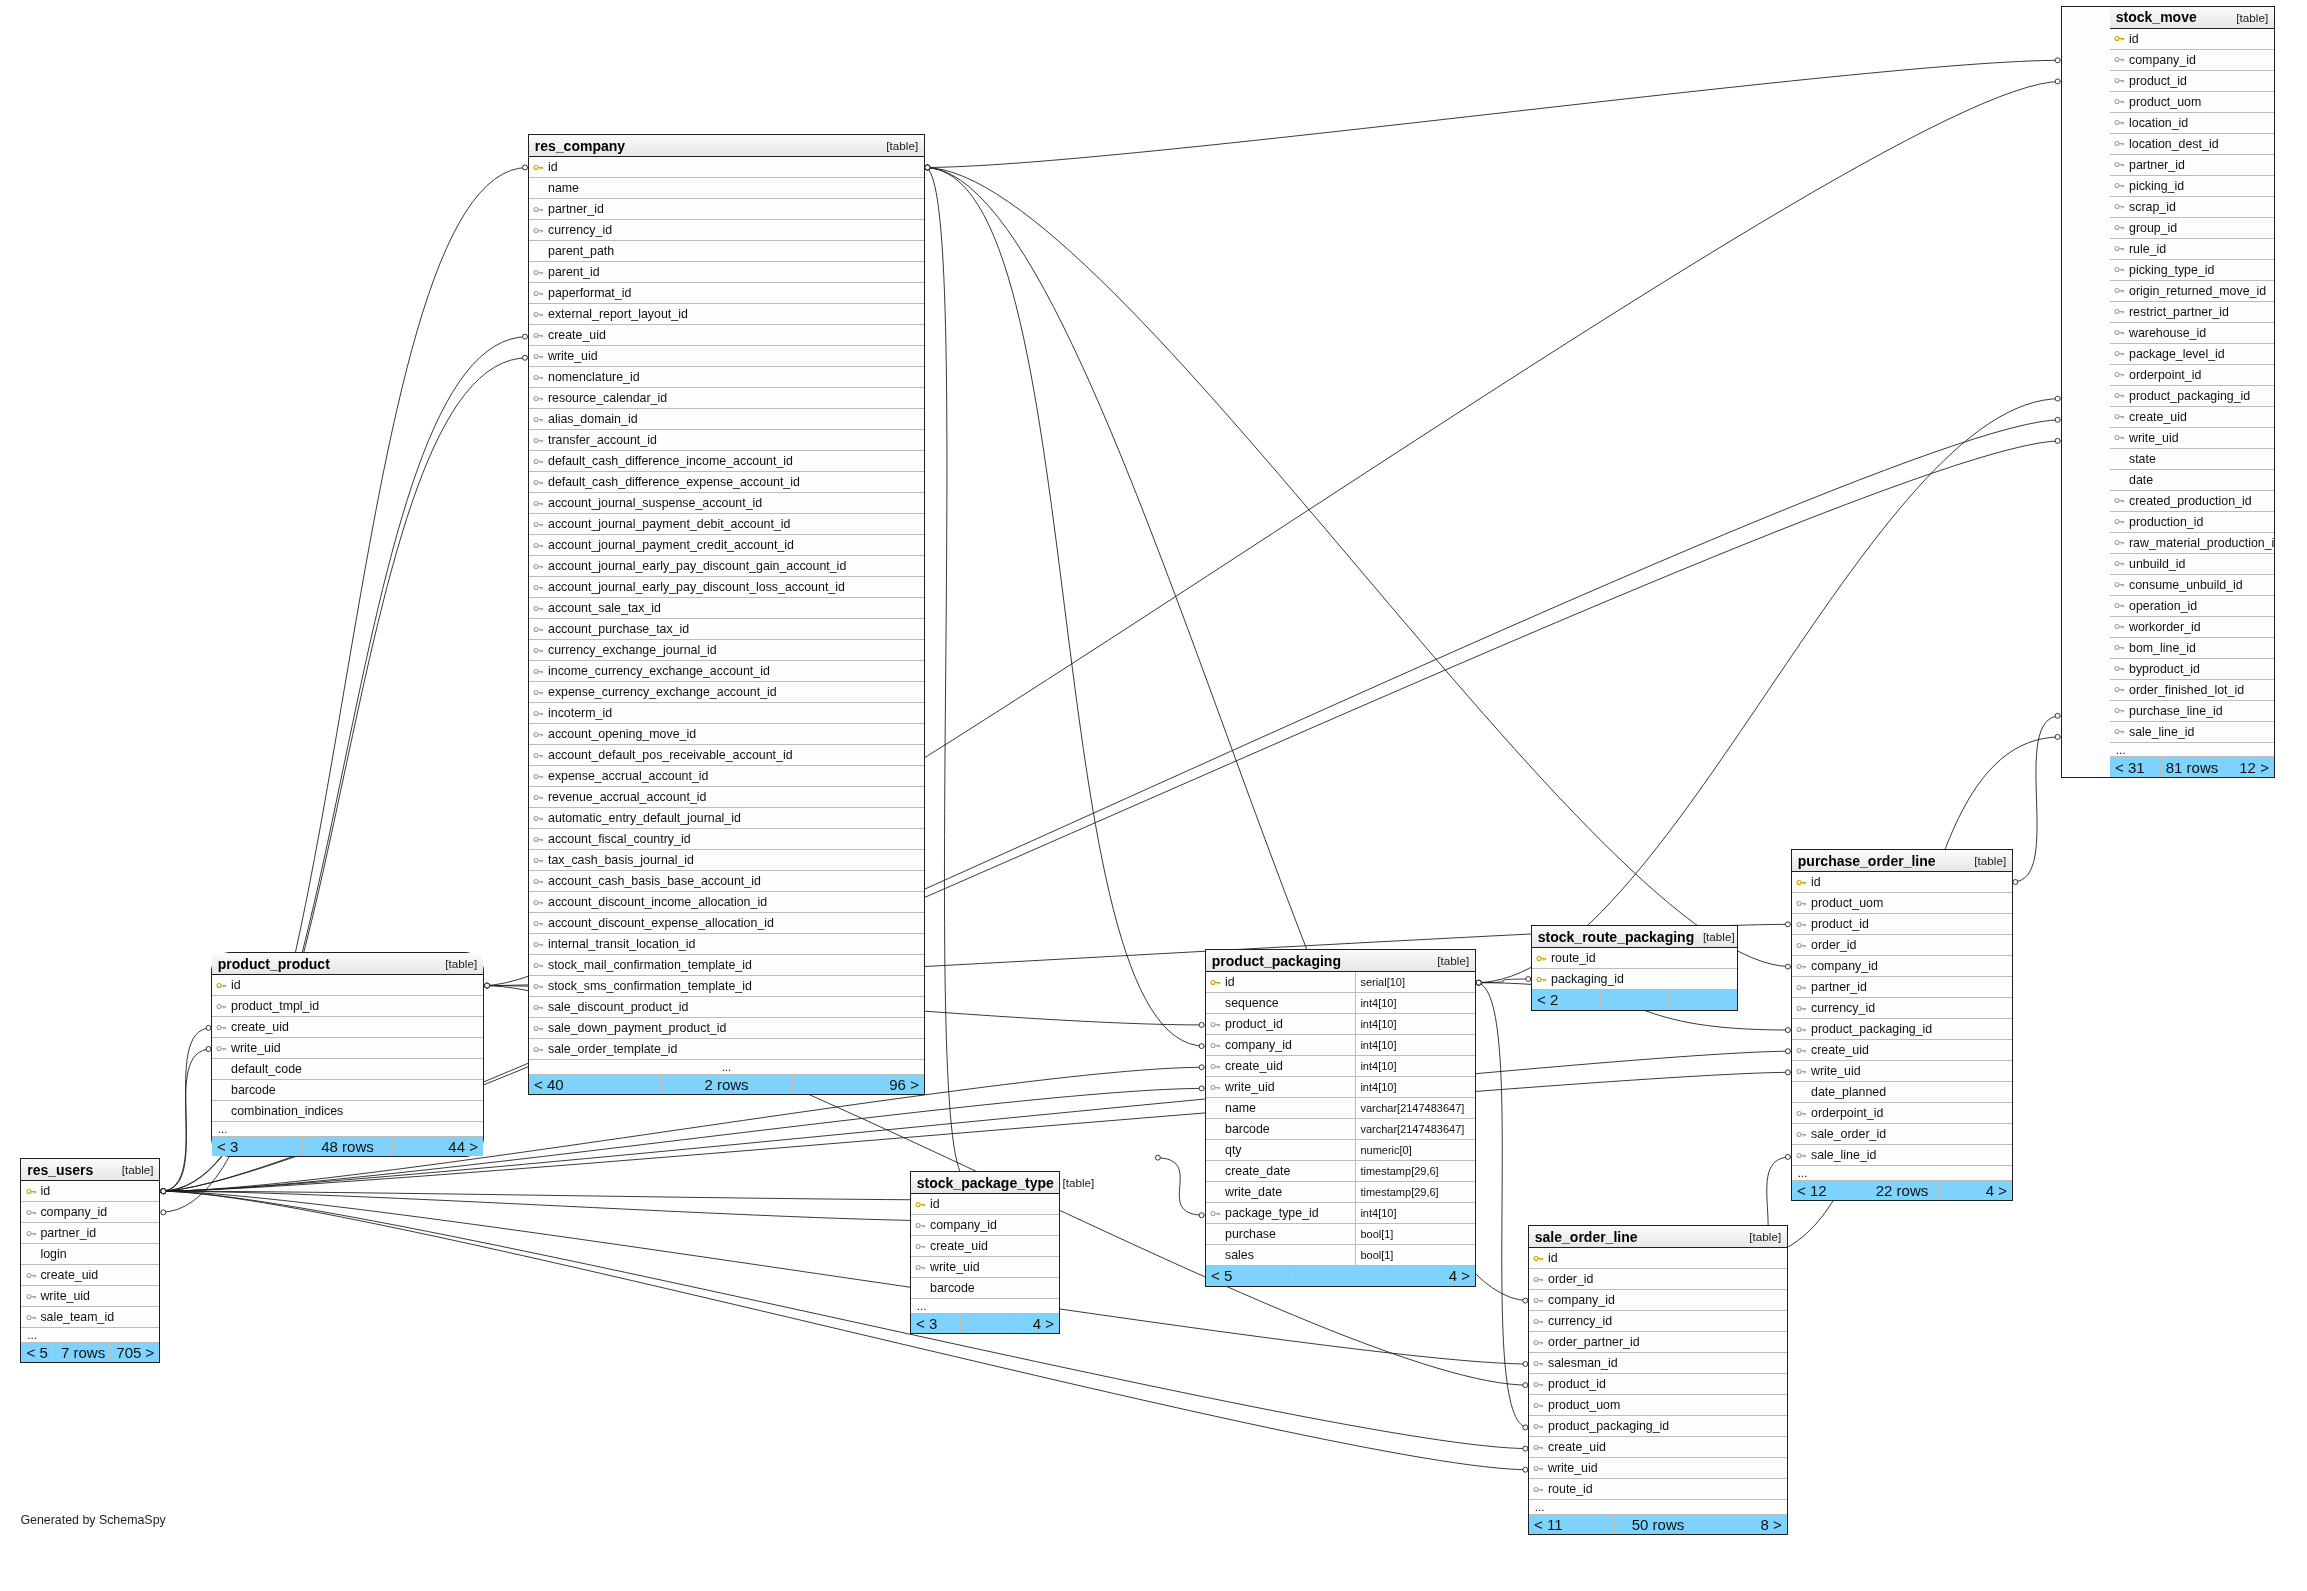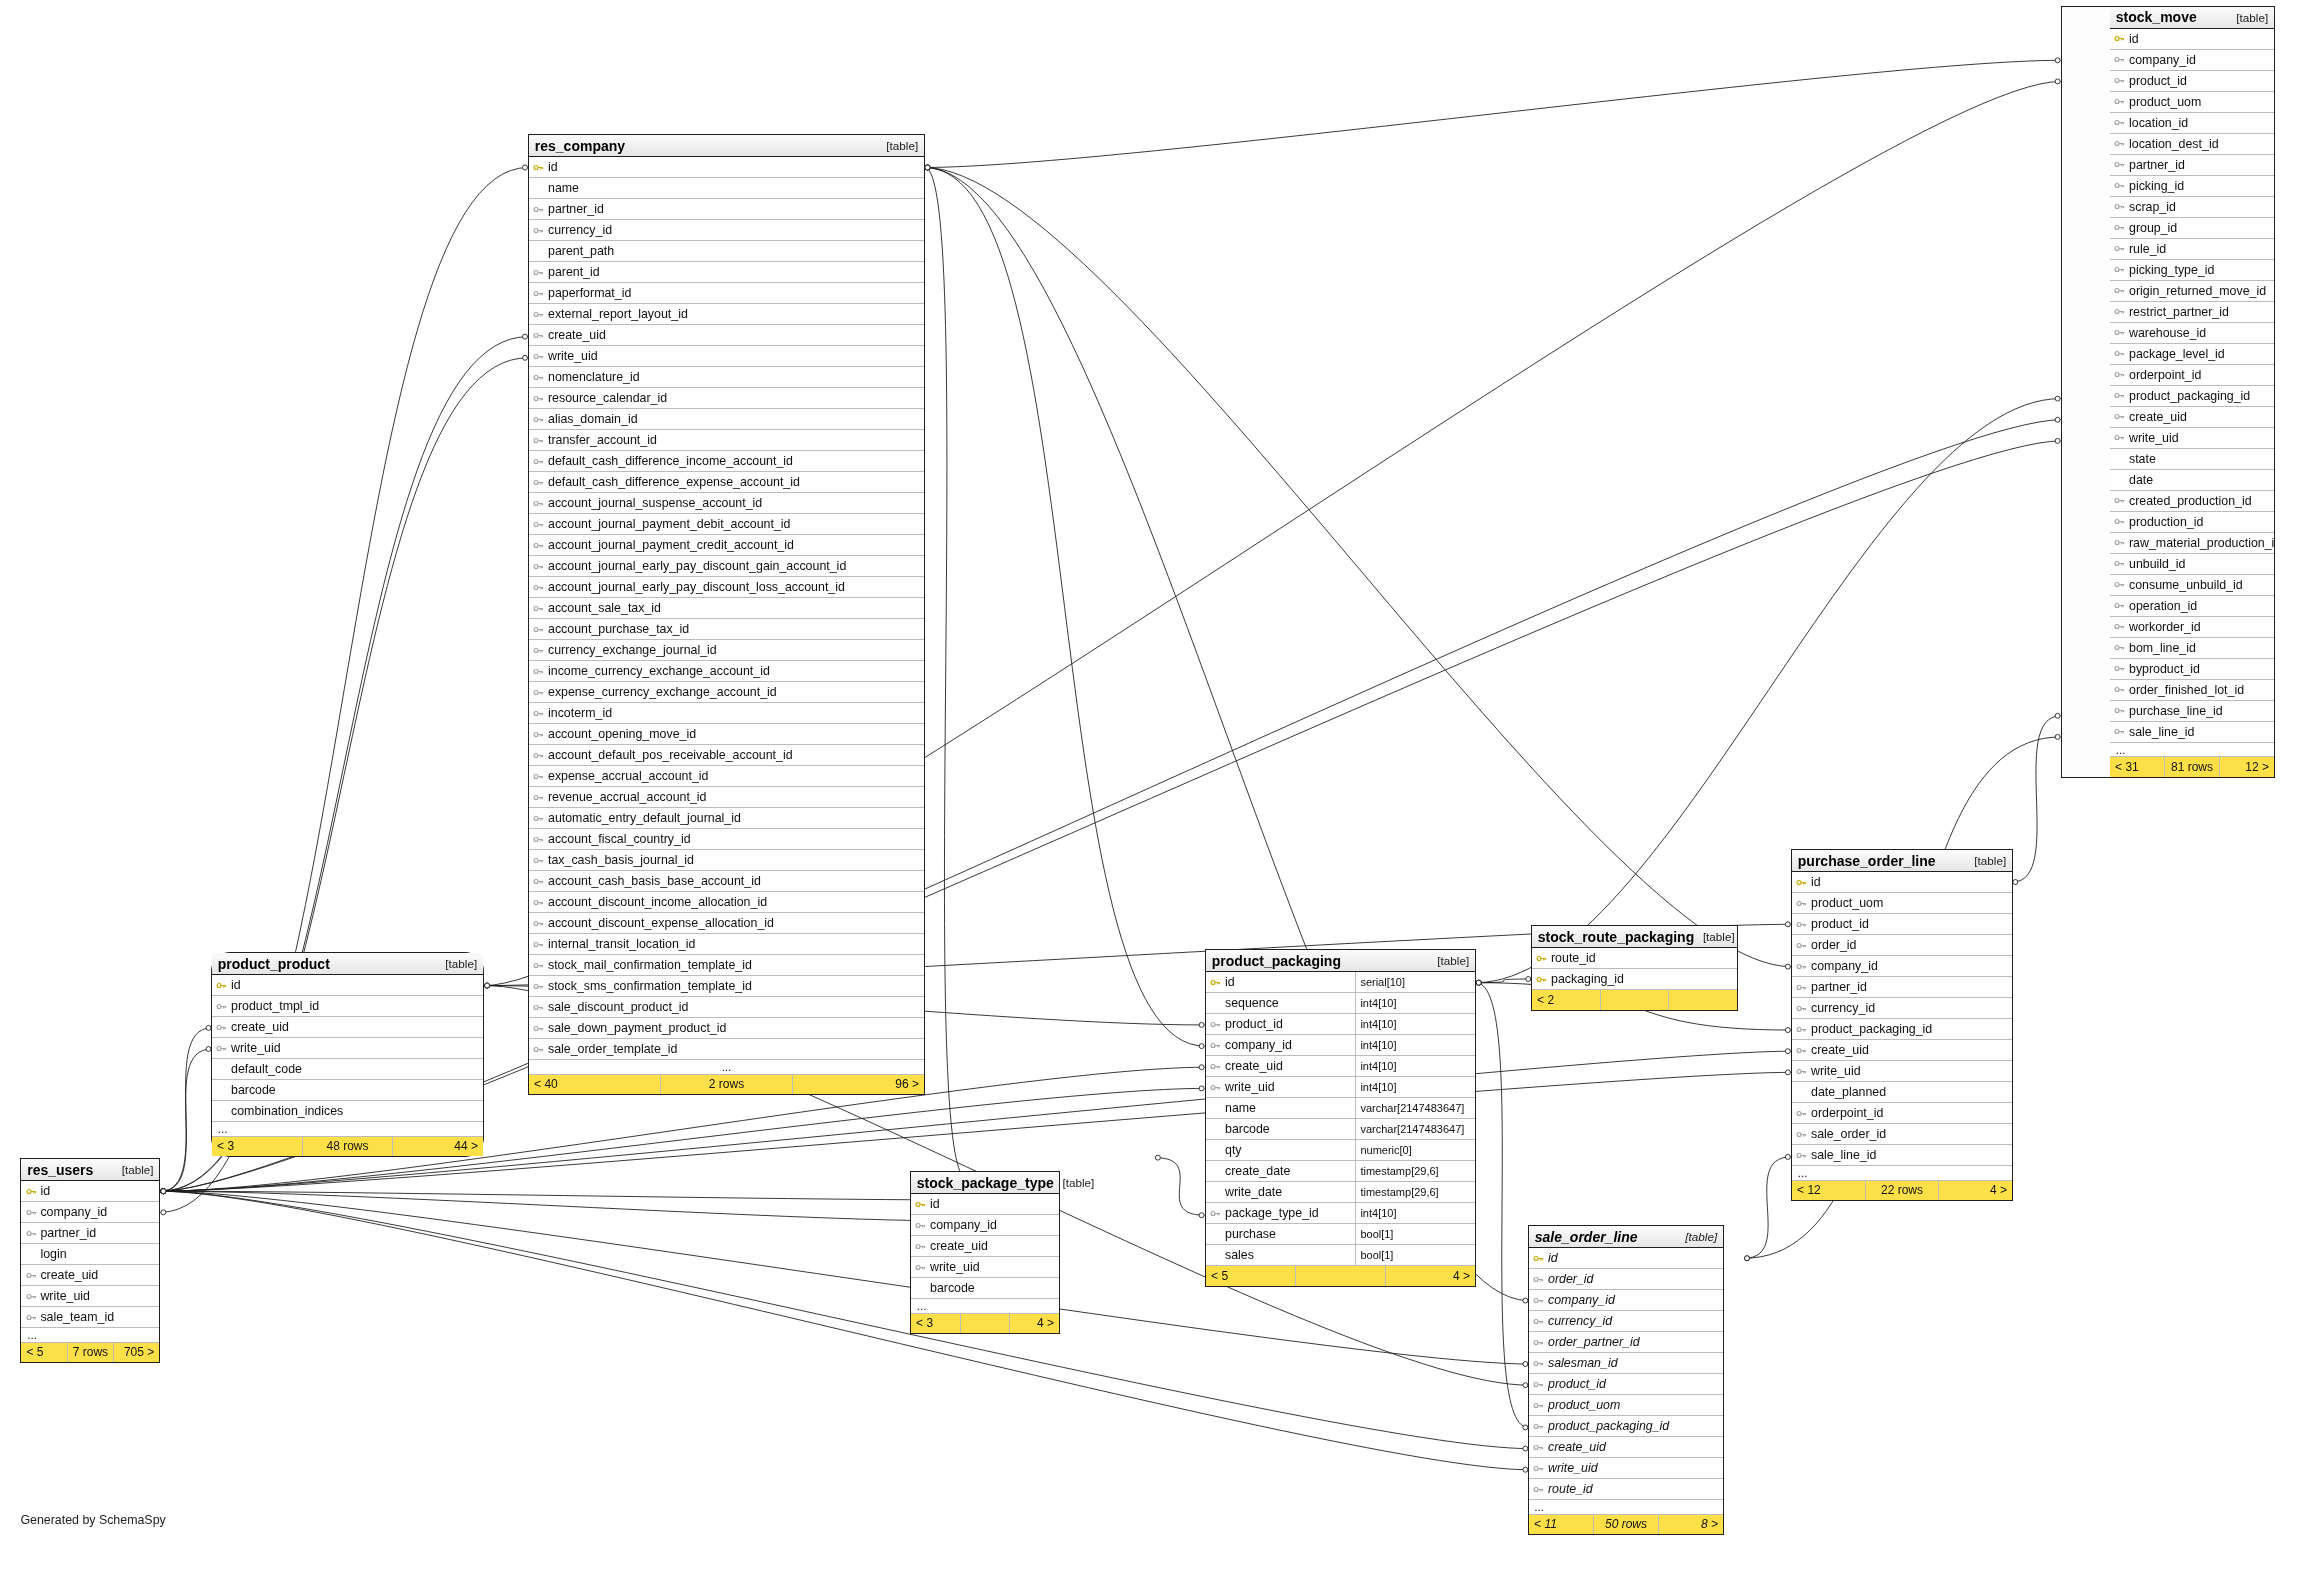--- a/index.html
+++ b/index.html
@@ -41,21 +41,21 @@
     display: flex; align-items: center; padding-left: 4.4px;
     border-left: 0.7px solid #bcbcbc;
     font-size: 11px; color: #101010; white-space: nowrap; overflow: hidden;
   }
   .tellipsis {
     height: 14.6px; line-height: 14px; padding: 0 5.8px;
     font-size: 11.7px; color: #111;
     border-bottom: 0.7px solid #bcbcbc;
     background: #fefefe;
   }
-  .tfoot { display: flex; height: 19.7px; font-size: 12px; background: #fde047; }
+  .tfoot { display: flex; height: 19.7px; font-size: 15px; background: #7dd3fc; }
   .fcell { flex: 1; display: flex; align-items: center; padding: 0 5.1px; white-space: nowrap; }
   .fl { justify-content: flex-start; }
   .fc { justify-content: center; border-left: 0.7px solid #bcbcbc; }
   .fr { justify-content: flex-end; border-left: 0.7px solid #bcbcbc; }
 
   .credit {
     position: absolute; left: 20.4px; top: 1513px; z-index: 2;
     font-size: 12.4px; color: #222;
   }
 </style>
@@ -1310,21 +1310,21 @@
         </span>
         <span class="cname">sale_line_id</span>
       </div>
       <div class="tellipsis">...</div>
       <div class="tfoot">
         <span class="fcell fl">&lt; 12</span>
         <span class="fcell fc">22 rows</span>
         <span class="fcell fr">4 &gt;</span>
       </div>
     </div>
-  <div class="tbl" style="left:1528px; top:1225px; width:196px;font-style:italic;">
+  <div class="tbl" style="left:1528px; top:1225px; width:260px;">
       <div class="thead">
         <span class="tname">sale_order_line</span>
         <span class="tbadge">[table]</span>
       </div>
       <div class="trow">
         <span class="kicon">
           <svg width="11" height="11" viewBox="0 0 15 15">
             <circle cx="4.2" cy="7.5" r="2.7" fill="none" stroke="#c9a800" stroke-width="1.6"></circle>
             <path d="M7 7.5 H13.2 M10.6 7.5 V10.1 M13 7.5 V9.5" fill="none" stroke="#c9a800" stroke-width="1.6"></path>
           </svg>

